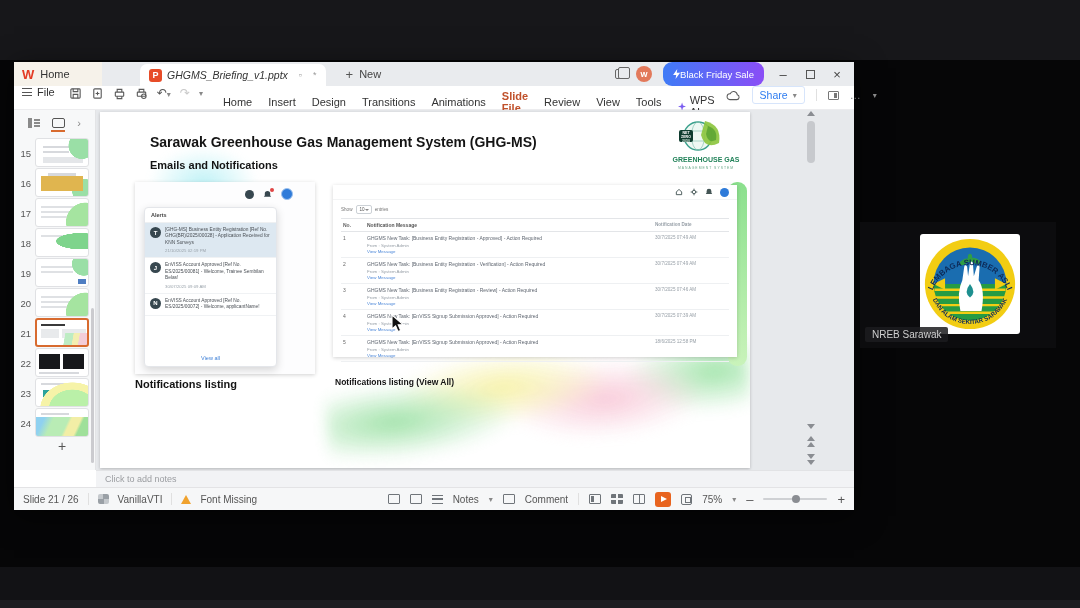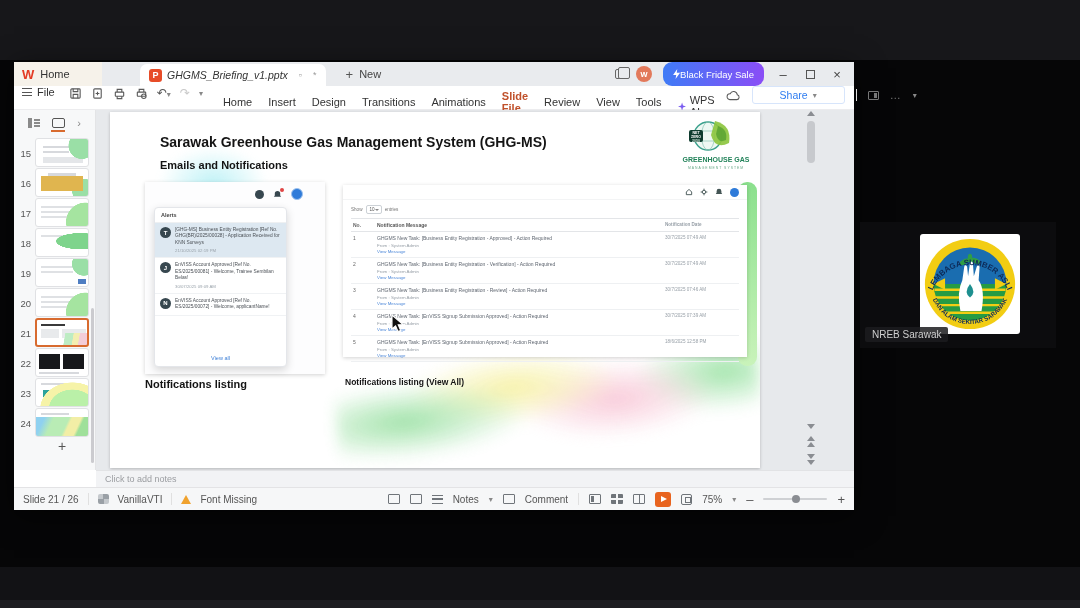--- a/index.html
+++ b/index.html
@@ -44,21 +44,21 @@
   .qicons{display:flex;align-items:center;gap:9px;margin:0 12px 0 14px;color:#5a5a5a;}
   .qicons svg{display:block;}
   .undo{font-size:12px;color:#555;}
   .redo{font-size:12px;color:#c9c9c9;}
   .chev{font-size:8px;color:#888;}
   .menus{display:flex;align-items:center;}
   .menu-item{font-size:11px;color:#333;padding:4px 8px 3px;cursor:default;}
   .menu-item.active{color:#c0512b;font-weight:bold;border-bottom:2px solid #c0512b;padding-bottom:1px;}
   .ai-item{display:flex;align-items:center;gap:4px;font-size:11px;color:#333;padding:8px 8px;}
   .mright{margin-left:auto;display:flex;align-items:center;gap:11px;}
-  .share-btn{color:#2e7cf0;font-size:10.5px;border:1px solid #d7e5fb;border-radius:3px;padding:2px 27px;
+  .share-btn{color:#2e7cf0;font-size:10.5px;border:1px solid #d7e5fb;border-radius:3px;padding:2px 7px;
              display:flex;gap:5px;align-items:center;}
   .vdiv{width:1px;height:12px;background:#e0e0e0;}
   .dots{color:#777;font-size:11px;letter-spacing:1px;}
   .panel-icon{width:11px;height:9px;border:1px solid #777;border-radius:1px;position:relative;}
   .panel-icon:before{content:"";position:absolute;right:1px;top:1px;bottom:1px;width:3px;background:#777;}
 
   
   .content{position:relative;height:360px;display:flex;}
   .thumbs{width:82px;background:#f7f8f9;border-right:1px solid #e3e4e6;position:relative;}
   .thumb-head{height:26px;display:flex;align-items:center;justify-content:center;gap:12px;color:#555;}
@@ -78,21 +78,21 @@
   .v-leaf{background:radial-gradient(ellipse at 85% 45%,#7ed48c 0 38%,transparent 39%),linear-gradient(#dfe1e4 0 0) 5px 6px/28px 2px no-repeat,#fff;}
   .v-form2{background:radial-gradient(circle at 92% 18%,#9adfa6 0 22%,transparent 23%),linear-gradient(#4f7ec2 0 0) 42px 20px/8px 5px no-repeat,linear-gradient(#dfe1e4 0 0) 5px 7px/38px 2px no-repeat,linear-gradient(#dfe1e4 0 0) 5px 12px/32px 2px no-repeat,#fff;}
   .v-current{background:linear-gradient(100deg,transparent 54%,#bdecc3 55% 70%,#f4eeb0 71% 82%,#f3cdd9 83% 100%) 0 100%/100% 48% no-repeat,linear-gradient(#3a3a3a 0 0) 4px 4px/24px 2px no-repeat,linear-gradient(#e8eaec 0 0) 4px 9px/18px 9px no-repeat,linear-gradient(#e8eaec 0 0) 25px 9px/24px 9px no-repeat,#fff;}
   .v-dark{background:linear-gradient(#17181b 0 0) 3px 5px/21px 15px no-repeat,linear-gradient(#17181b 0 0) 27px 5px/21px 15px no-repeat,linear-gradient(#d7d9dd 0 0) 3px 23px/40px 2px no-repeat,#fff;}
   .v-wave{background:radial-gradient(ellipse at 70% 110%,#baf0a8 0 45%,#f6f3a8 46% 62%,transparent 63%),linear-gradient(#2ba39b 0 0) 7px 11px/32px 7px no-repeat,linear-gradient(#d7d9dd 0 0) 5px 4px/26px 2px no-repeat,#fff;}
   .v-wave2{background:linear-gradient(115deg,#8fd1f0 0 14%,#b9ecb5 30% 55%,#f2eea6 60% 75%,#9fe09a 80% 100%) 0 100%/100% 72% no-repeat,linear-gradient(#d7d9dd 0 0) 5px 4px/28px 2px no-repeat,#fff;}
   .add-slide{width:54px;margin-left:21px;text-align:center;color:#555;font-size:14px;padding-top:1px;}
   .tscroll{position:absolute;right:1px;top:198px;width:3px;height:155px;background:#cbcbcf;border-radius:2px;}
 
   .canvas{flex:1;background:#e7e9ec;position:relative;}
-  .slide{position:absolute;left:14px;top:2px;width:650px;height:356px;background:#fff;
+  .slide{position:absolute;left:4px;top:2px;width:650px;height:356px;background:#fff;
          box-shadow:0 1px 3px rgba(0,0,0,.22);overflow:hidden;}
 
   .deco{position:absolute;z-index:1;}
   .deco-cyan{left:48px;top:34px;width:110px;height:78px;border-radius:50%;
     background:radial-gradient(ellipse,rgba(110,225,235,.45),transparent 70%);filter:blur(4px);}
   .deco-wave{left:225px;top:228px;width:425px;height:112px;transform:rotate(-5deg);filter:blur(7px);opacity:.95;
     background:radial-gradient(ellipse 42% 48% at 16% 62%,rgba(140,220,150,.85),transparent 70%),
       radial-gradient(ellipse 36% 46% at 42% 40%,rgba(246,240,160,.95),transparent 70%),
       radial-gradient(ellipse 34% 50% at 66% 58%,rgba(248,198,214,.95),transparent 70%),
       radial-gradient(ellipse 30% 50% at 92% 42%,rgba(150,225,160,.9),transparent 72%);}

